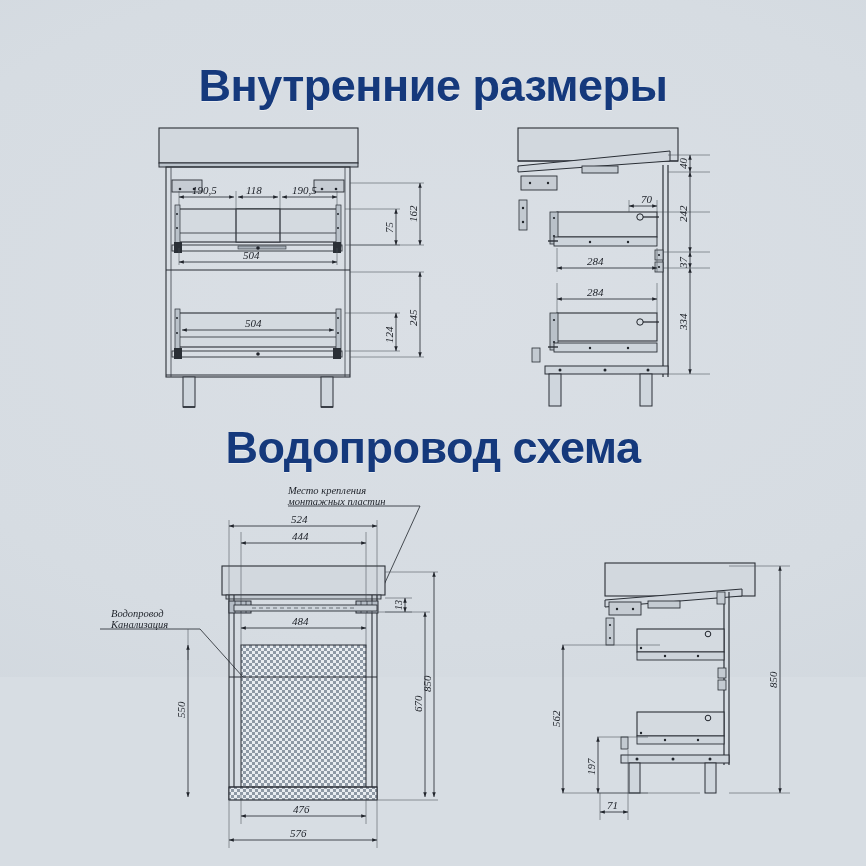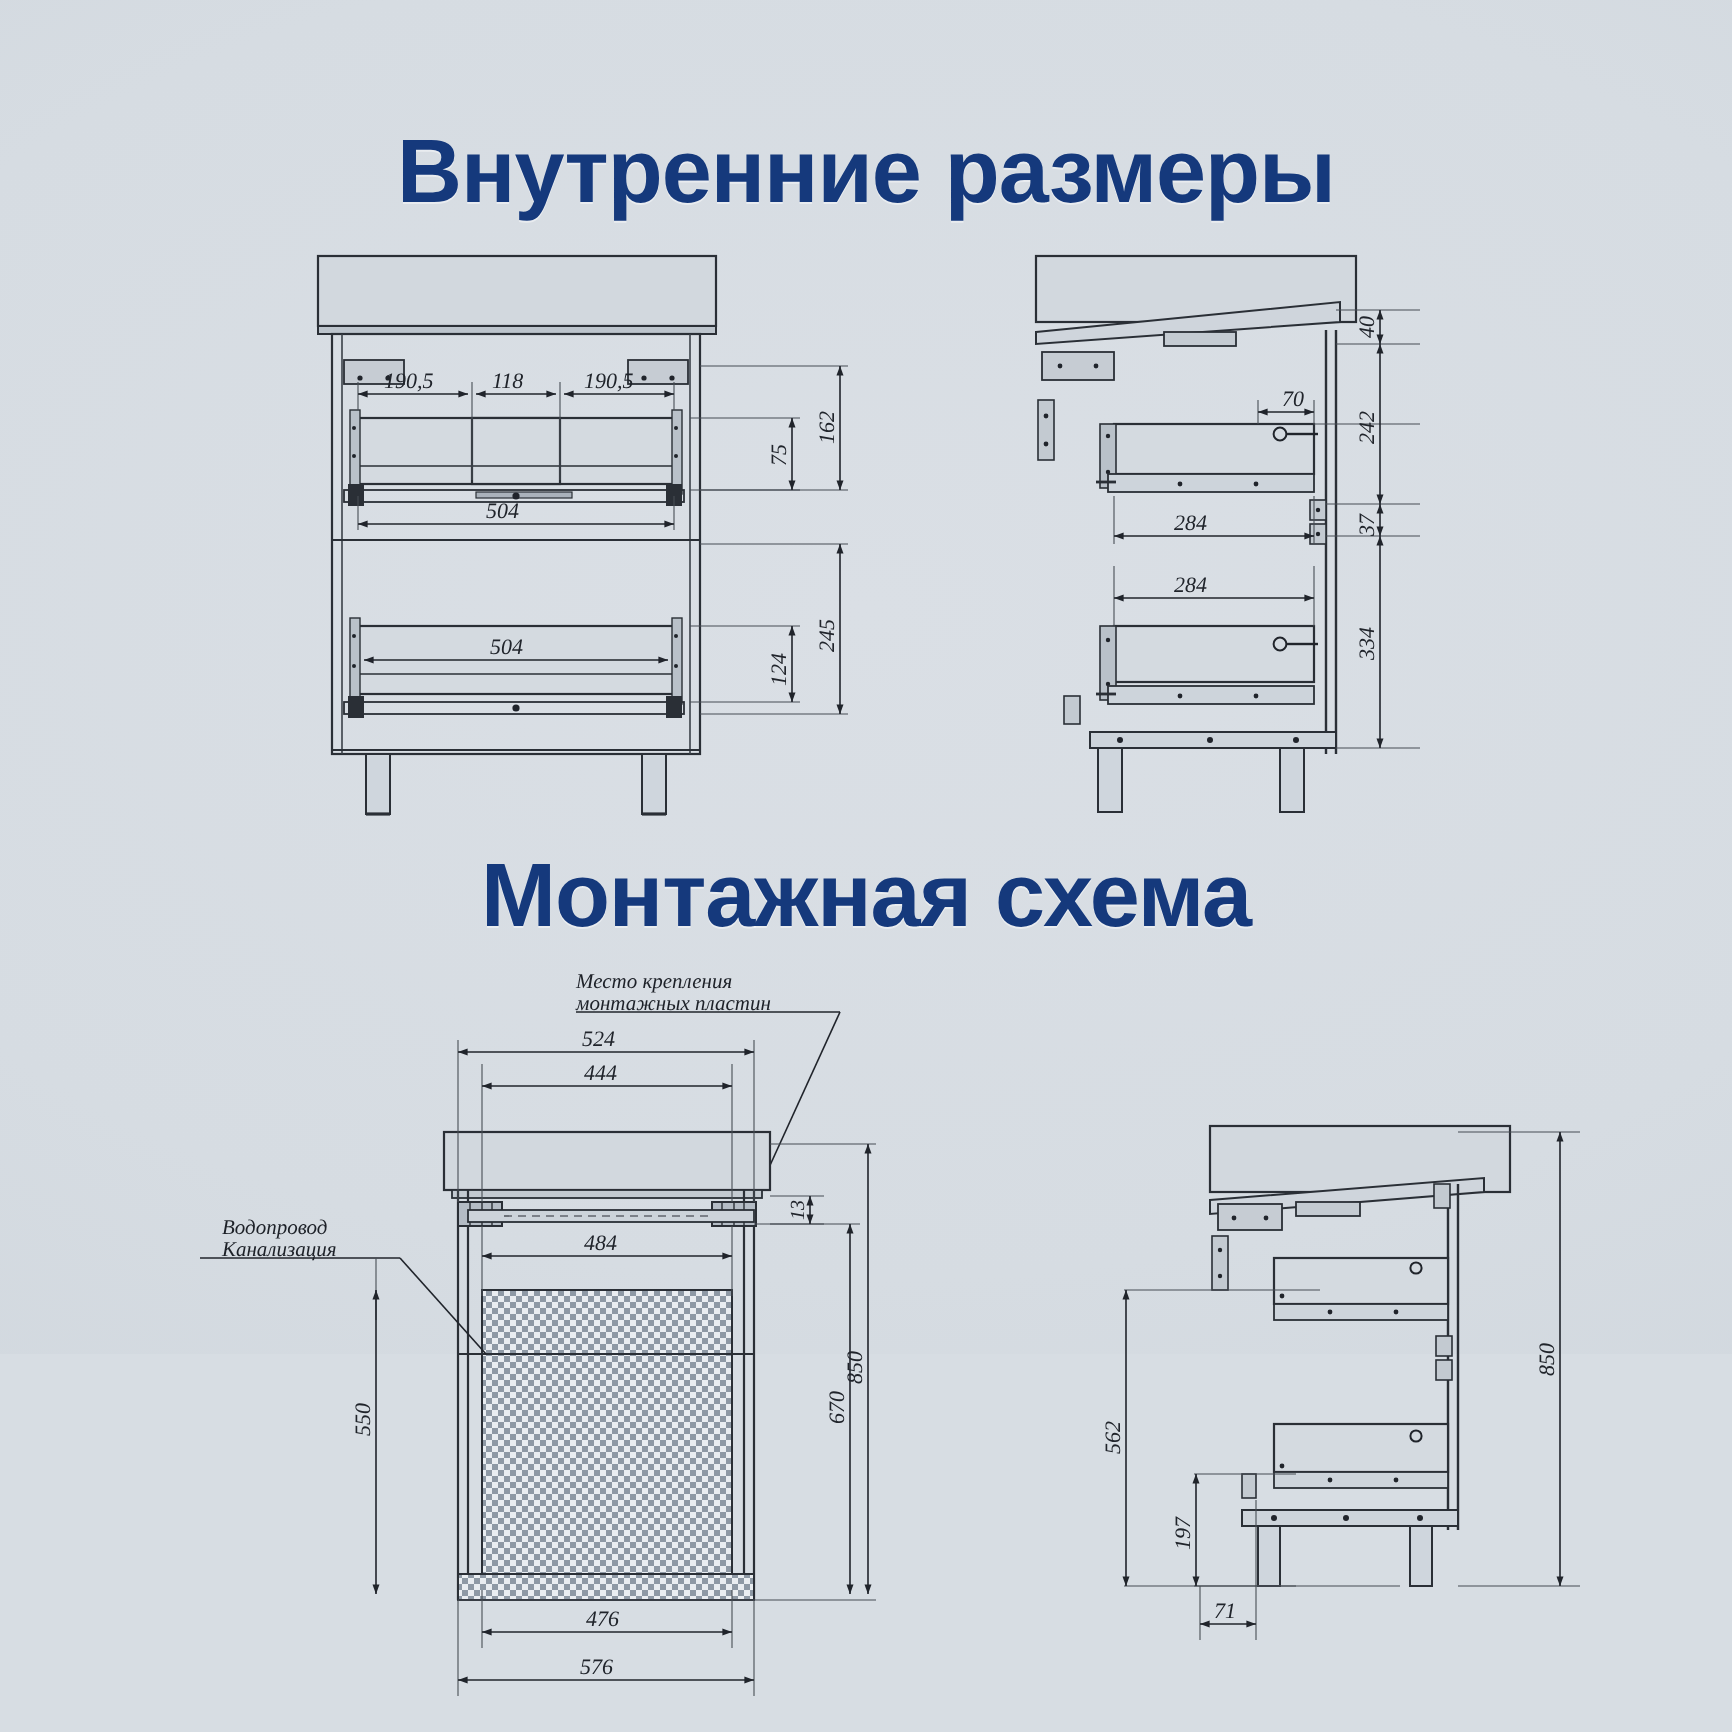--- a/index.html
+++ b/index.html
@@ -60,21 +60,21 @@
     fill: #1d2128;
   }
 </style>
 </head>
 <body>
 
 <div id="page">
 
   <div class="title" id="title-inner">Внутренние размеры</div>
 
-  <div class="title" id="title-mount">Монтажная схема</div>
+  <div class="title" id="title-mount">Водопровод схема</div>
 
   <svg class="draw" viewBox="0 0 866 866">
     <defs>
       <pattern id="meshpat" width="6" height="6" patternUnits="userSpaceOnUse">
         <rect width="6" height="6" fill="#e9edf1"></rect>
         <rect width="3" height="3" fill="#8e99a5"></rect>
         <rect x="3" y="3" width="3" height="3" fill="#8e99a5"></rect>
       </pattern>
       <marker id="ar" markerWidth="7" markerHeight="7" refX="6" refY="2.2" orient="auto">
         <path d="M0,0 L6,2.2 L0,4.4 z" fill="#20242b"></path>

